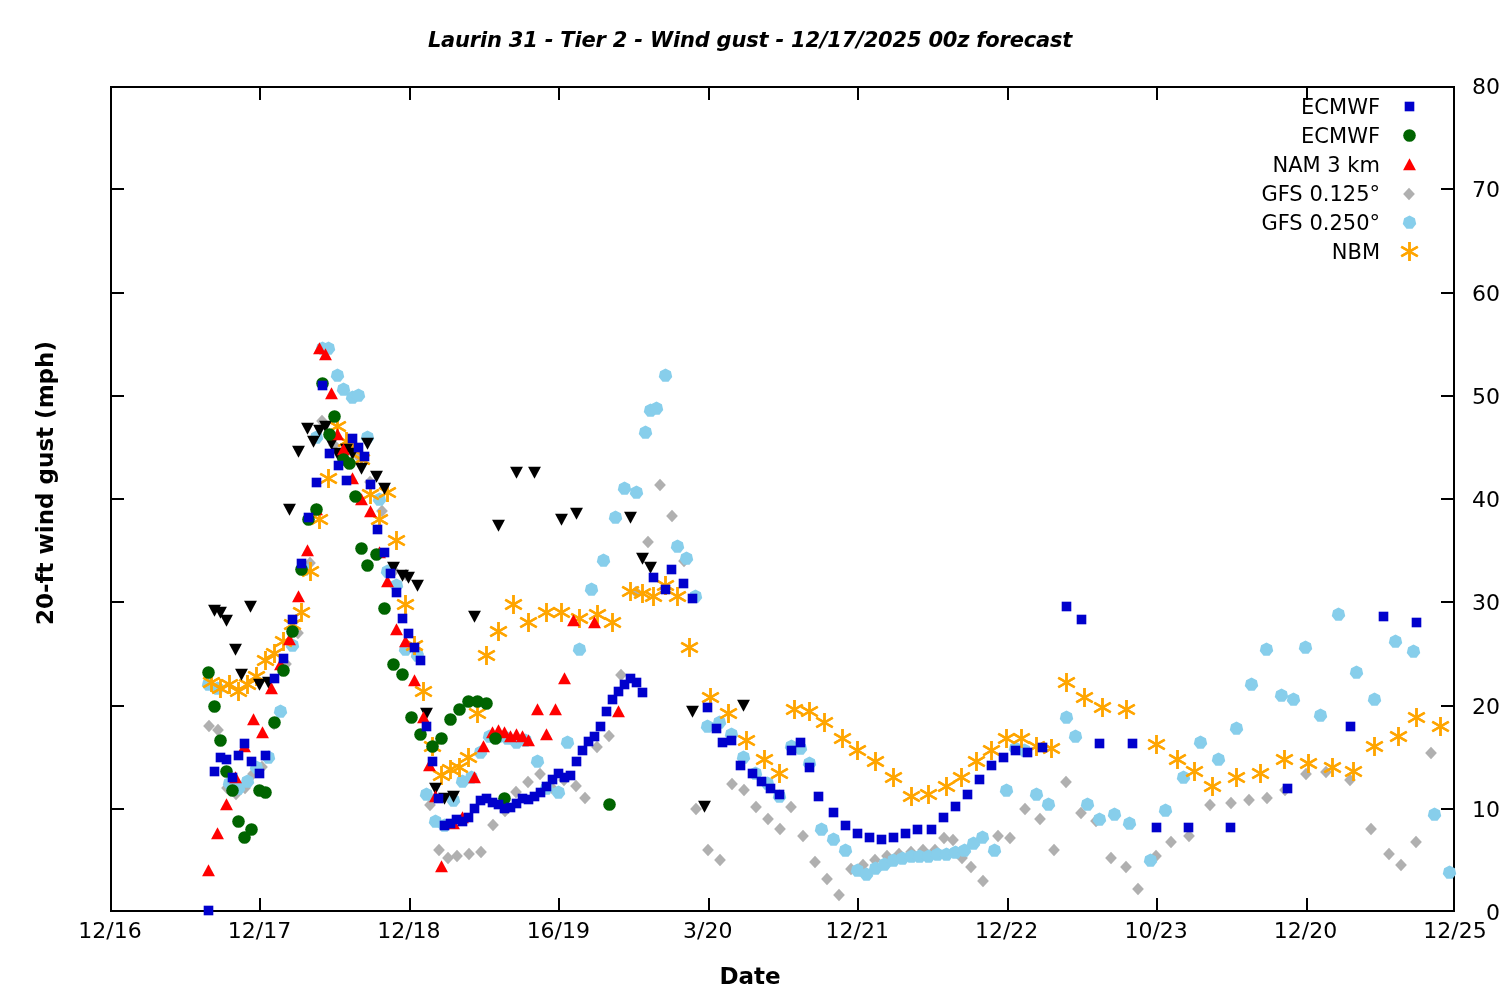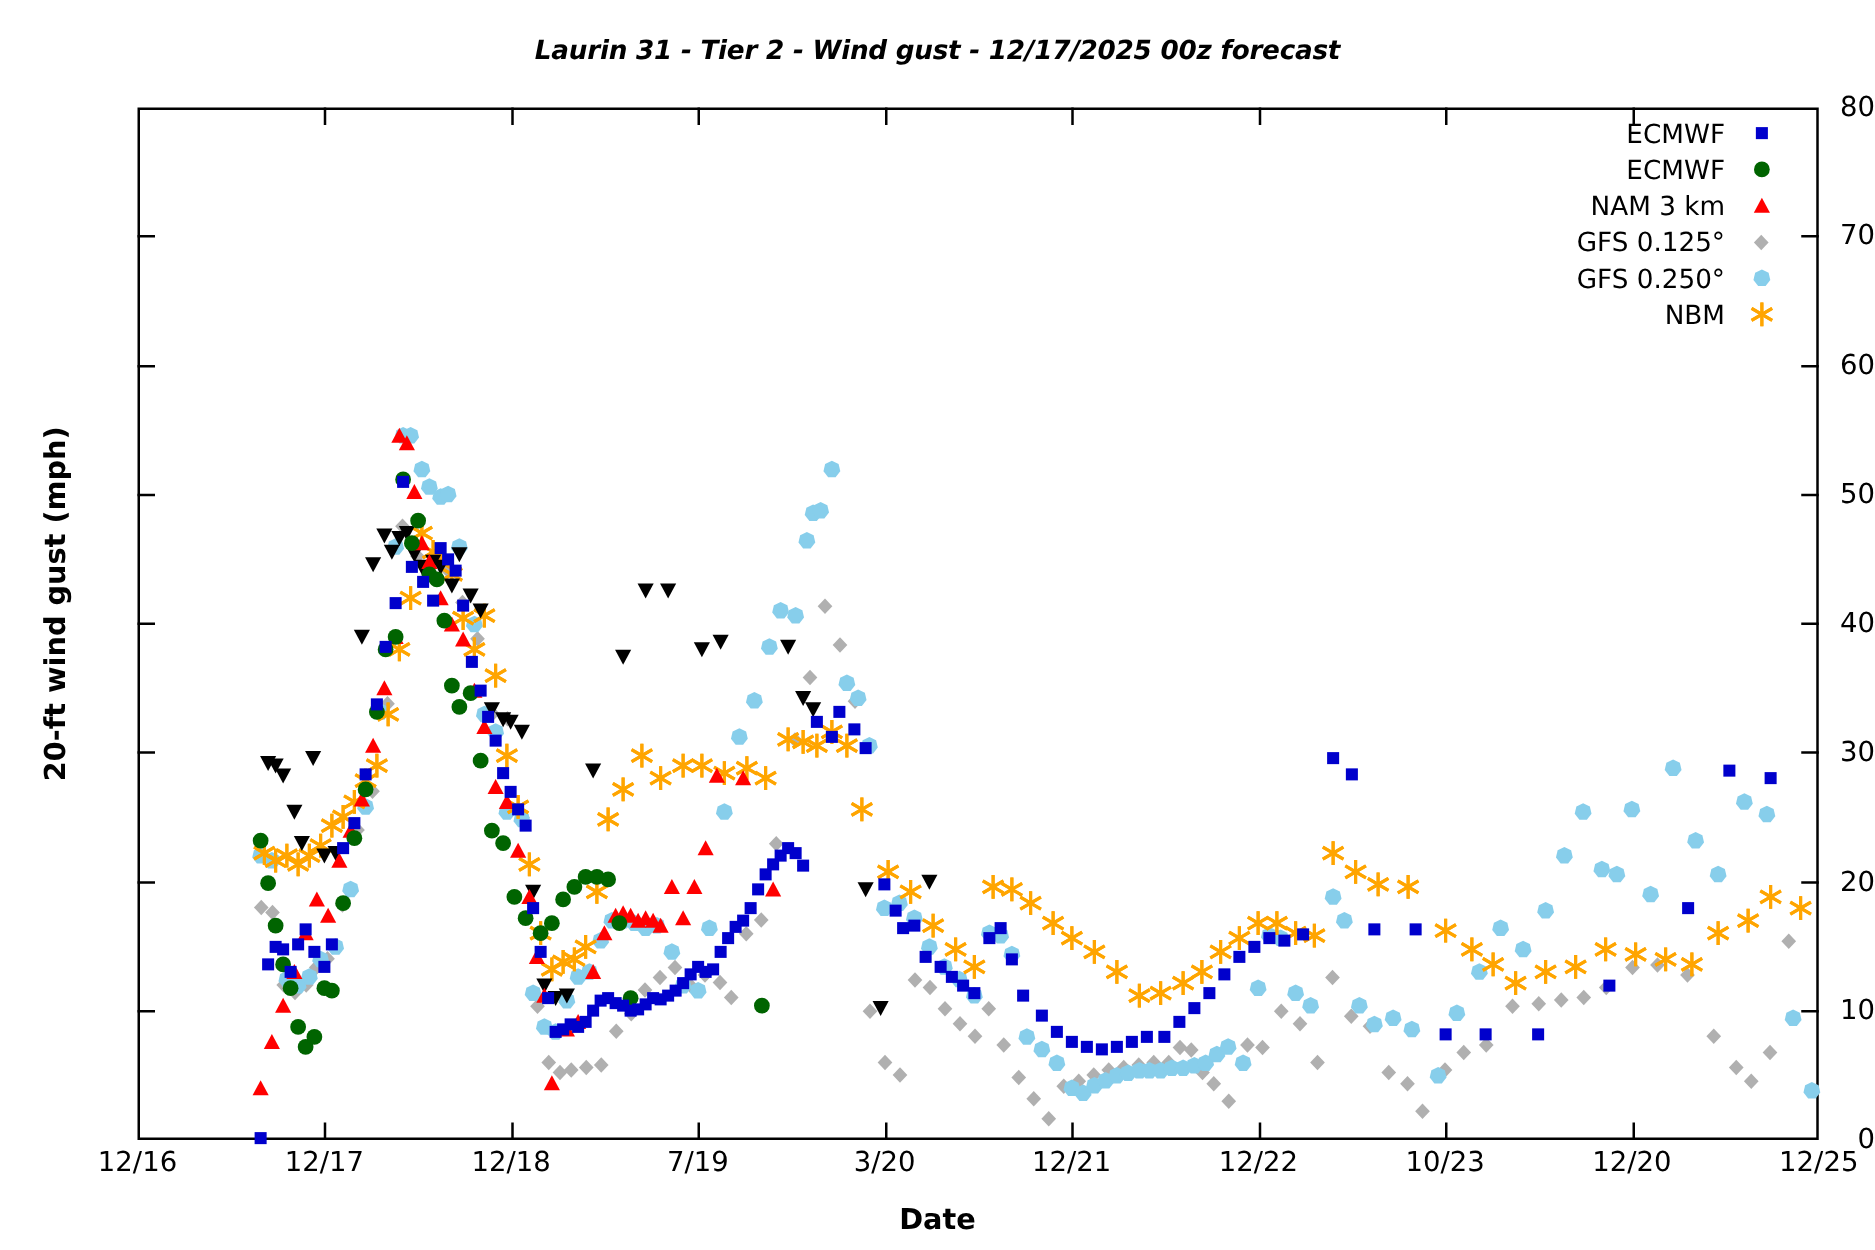--- a/index.html
+++ b/index.html
@@ -3233,21 +3233,21 @@
       <div class="ytick-mark" style="top: 189.25px;"></div>
       <div class="ytick-mark-r" style="top: 189.25px;"></div>
       <div class="ytick-label" style="top: 86px;">80</div>
       <div class="xtick-label" style="left: 110px;">12/16</div>
       <div class="xtick-label" style="left: 259.444px;">12/17</div>
       <div class="xtick-mark" style="left: 259.444px;"></div>
       <div class="xtick-mark-t" style="left: 259.444px;"></div>
       <div class="xtick-label" style="left: 408.889px;">12/18</div>
       <div class="xtick-mark" style="left: 408.889px;"></div>
       <div class="xtick-mark-t" style="left: 408.889px;"></div>
-      <div class="xtick-label" style="left: 558.333px;">7/19</div>
+      <div class="xtick-label" style="left: 558.333px;">16/19</div>
       <div class="xtick-mark" style="left: 558.333px;"></div>
       <div class="xtick-mark-t" style="left: 558.333px;"></div>
       <div class="xtick-label" style="left: 707.778px;">3/20</div>
       <div class="xtick-mark" style="left: 707.778px;"></div>
       <div class="xtick-mark-t" style="left: 707.778px;"></div>
       <div class="xtick-label" style="left: 857.222px;">12/21</div>
       <div class="xtick-mark" style="left: 857.222px;"></div>
       <div class="xtick-mark-t" style="left: 857.222px;"></div>
       <div class="xtick-label" style="left: 1006.67px;">12/22</div>
       <div class="xtick-mark" style="left: 1006.67px;"></div>

